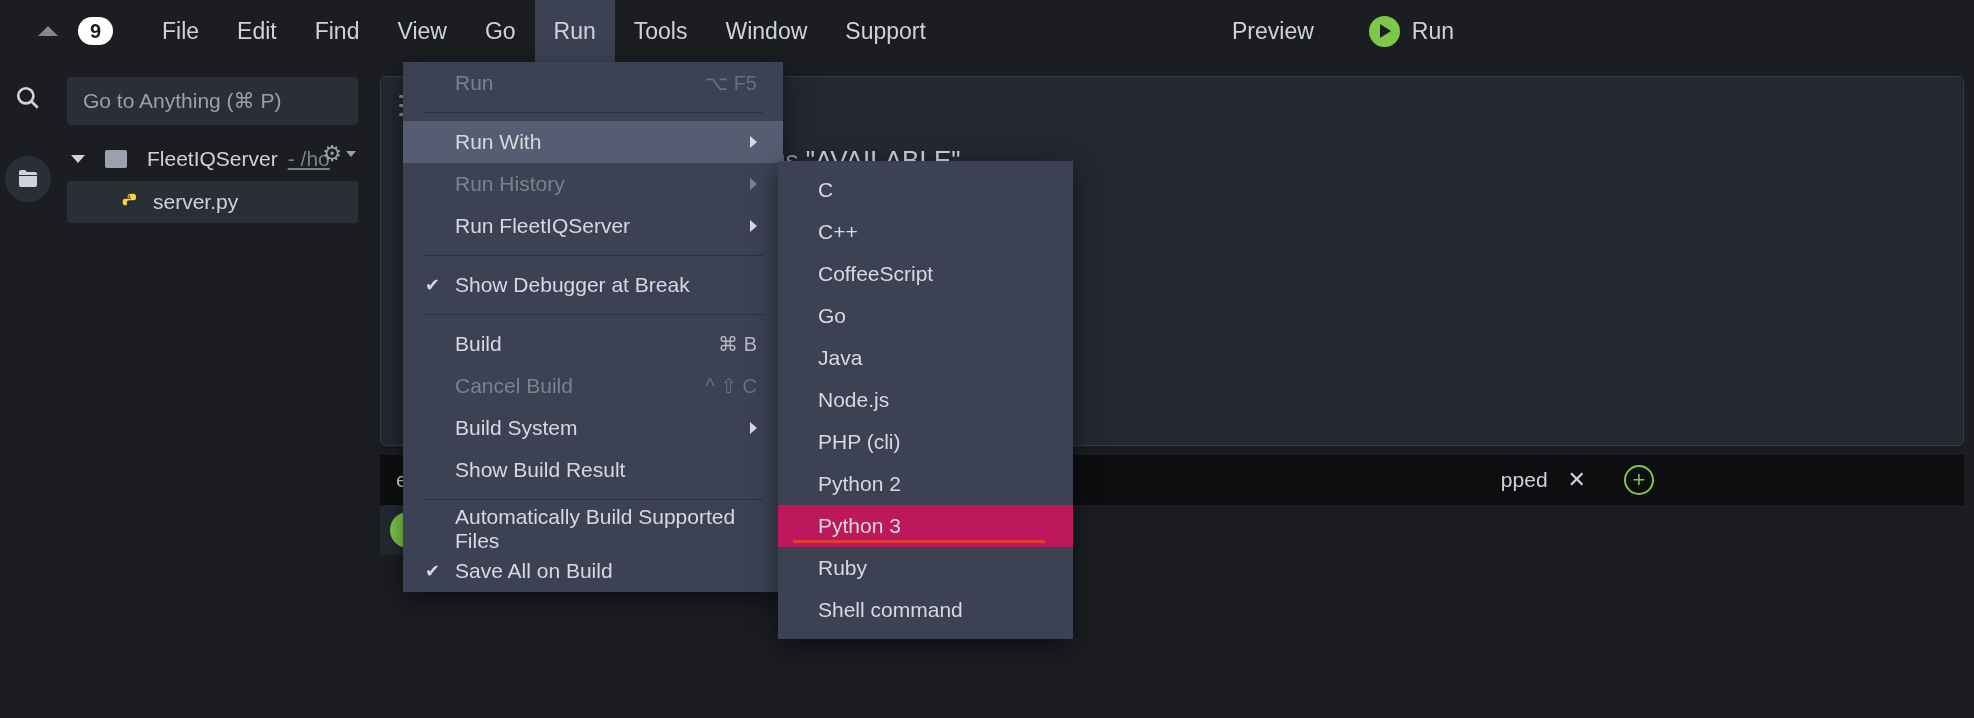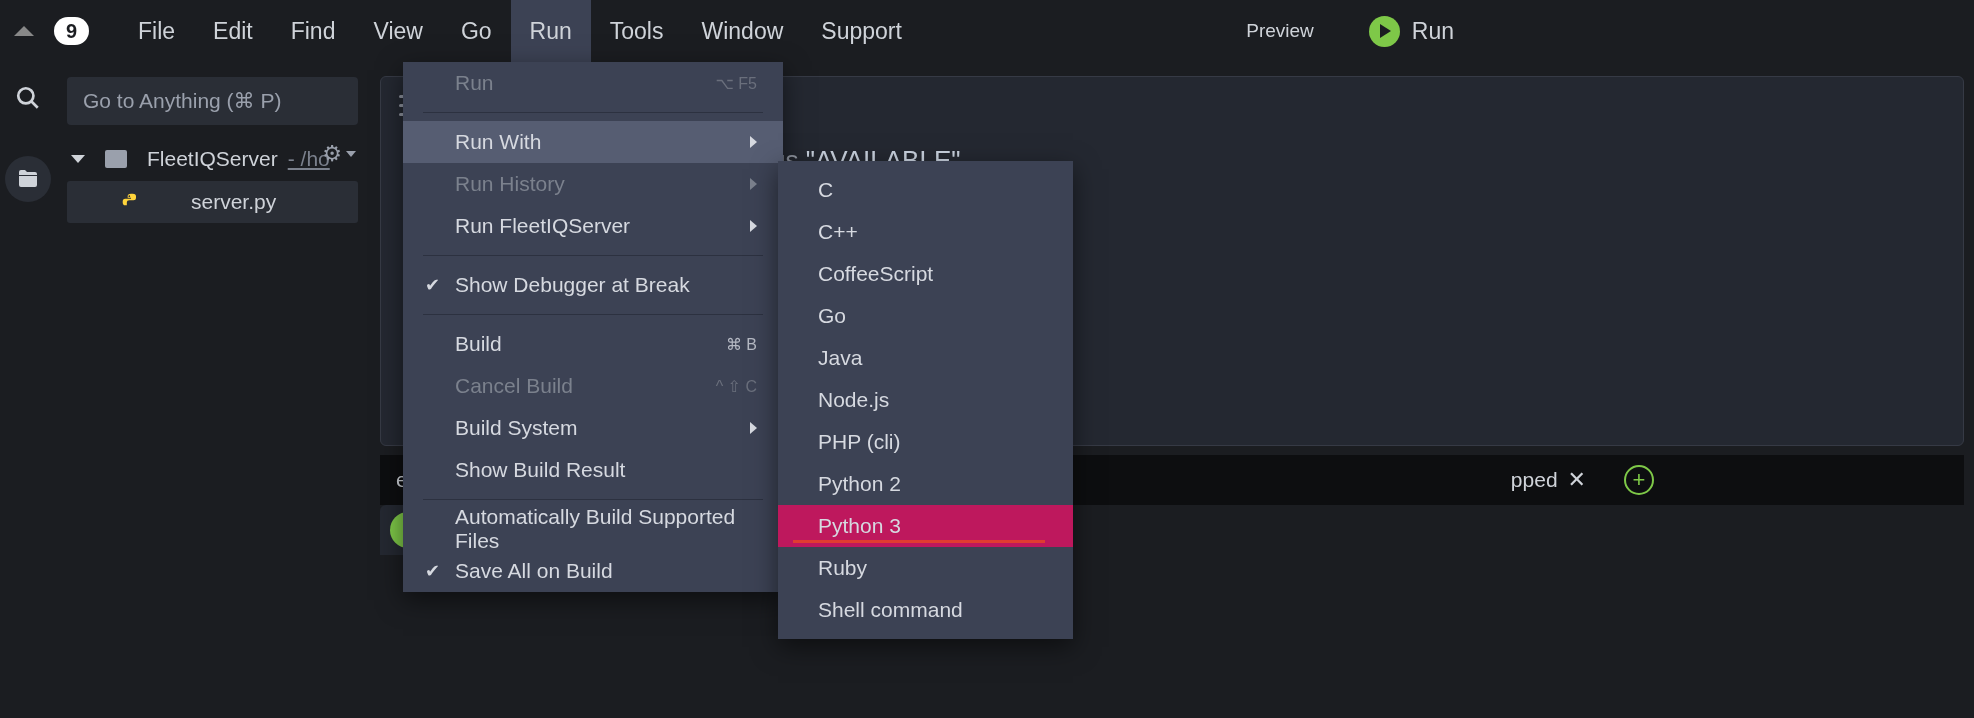--- a/index.html
+++ b/index.html
@@ -14,21 +14,21 @@
       width: 1974px;
       height: 718px;
       overflow: hidden;
       position: relative;
     }
     .top-menubar {
       display: flex;
       align-items: center;
       height: 62px;
       background: #1b1d21;
-      padding-left: 4px;
+      padding-left: 28px;
     }
     .collapse-triangle {
       width: 0;
       height: 0;
       border-left: 10px solid transparent;
       border-right: 10px solid transparent;
       border-bottom: 10px solid #888;
       margin: 0 20px 0 10px;
       cursor: pointer;
     }
@@ -56,21 +56,21 @@
       align-items: center;
       font-size: 23px;
       color: #cfd3d9;
       cursor: pointer;
     }
     .menu-item.active {
       background: #3c4254;
     }
     .spacer { flex: 1; }
     .preview-label {
-      font-size: 19px;
+      font-size: 23px;
       color: #cfd3d9;
       margin-right: 55px;
       cursor: pointer;
     }
     .run-button {
       display: flex;
       align-items: center;
       margin-right: 520px;
       cursor: pointer;
     }
@@ -194,21 +194,20 @@
       display: flex;
       align-items: center;
       background: #2a2e36;
       height: 42px;
       border-radius: 3px;
       padding-left: 54px;
       font-size: 21px;
       color: #cfd3d9;
       margin-top: 4px;
       cursor: pointer;
-      gap: 38px;
     }
     .py-icon {
       width: 20px; height: 20px;
       margin-right: 12px;
       display: inline-block;
     }
 
     .editor-area {
       position: absolute;
       top: 76px;
@@ -256,21 +255,21 @@
     }
     .tab {
       height: 46px;
       display: flex;
       align-items: center;
       padding: 0 20px;
       font-size: 21px;
       color: #cfd3d9;
       background: #0d0e10;
       cursor: pointer;
-      gap: 10px;
+      gap: 20px;
     }
     .tab .tab-x {
       color: #cfd3d9;
       font-size: 22px;
       cursor: pointer;
     }
     .add-tab-circle {
       width: 30px; height: 30px;
       border: 2px solid #7ec848;
       border-radius: 50%;
@@ -300,21 +299,21 @@
       font-size: 21px;
       color: #d6d9e0;
       cursor: pointer;
       position: relative;
     }
     .dd-row.disabled { color: #7b818d; cursor: default; }
     .dd-row.highlighted { background: #565d72; }
     .dd-row .shortcut {
       margin-left: auto;
       color: #b5b9c3;
-      font-size: 16px;
+      font-size: 20px;
     }
     .dd-row.disabled .shortcut { color: #6a6f7c; }
     .dd-row .submenu-arrow {
       margin-left: auto;
       width: 0; height: 0;
       border-top: 6px solid transparent;
       border-bottom: 6px solid transparent;
       border-left: 7px solid #d6d9e0;
     }
     .dd-row.disabled .submenu-arrow { border-left-color: #7b818d; }

